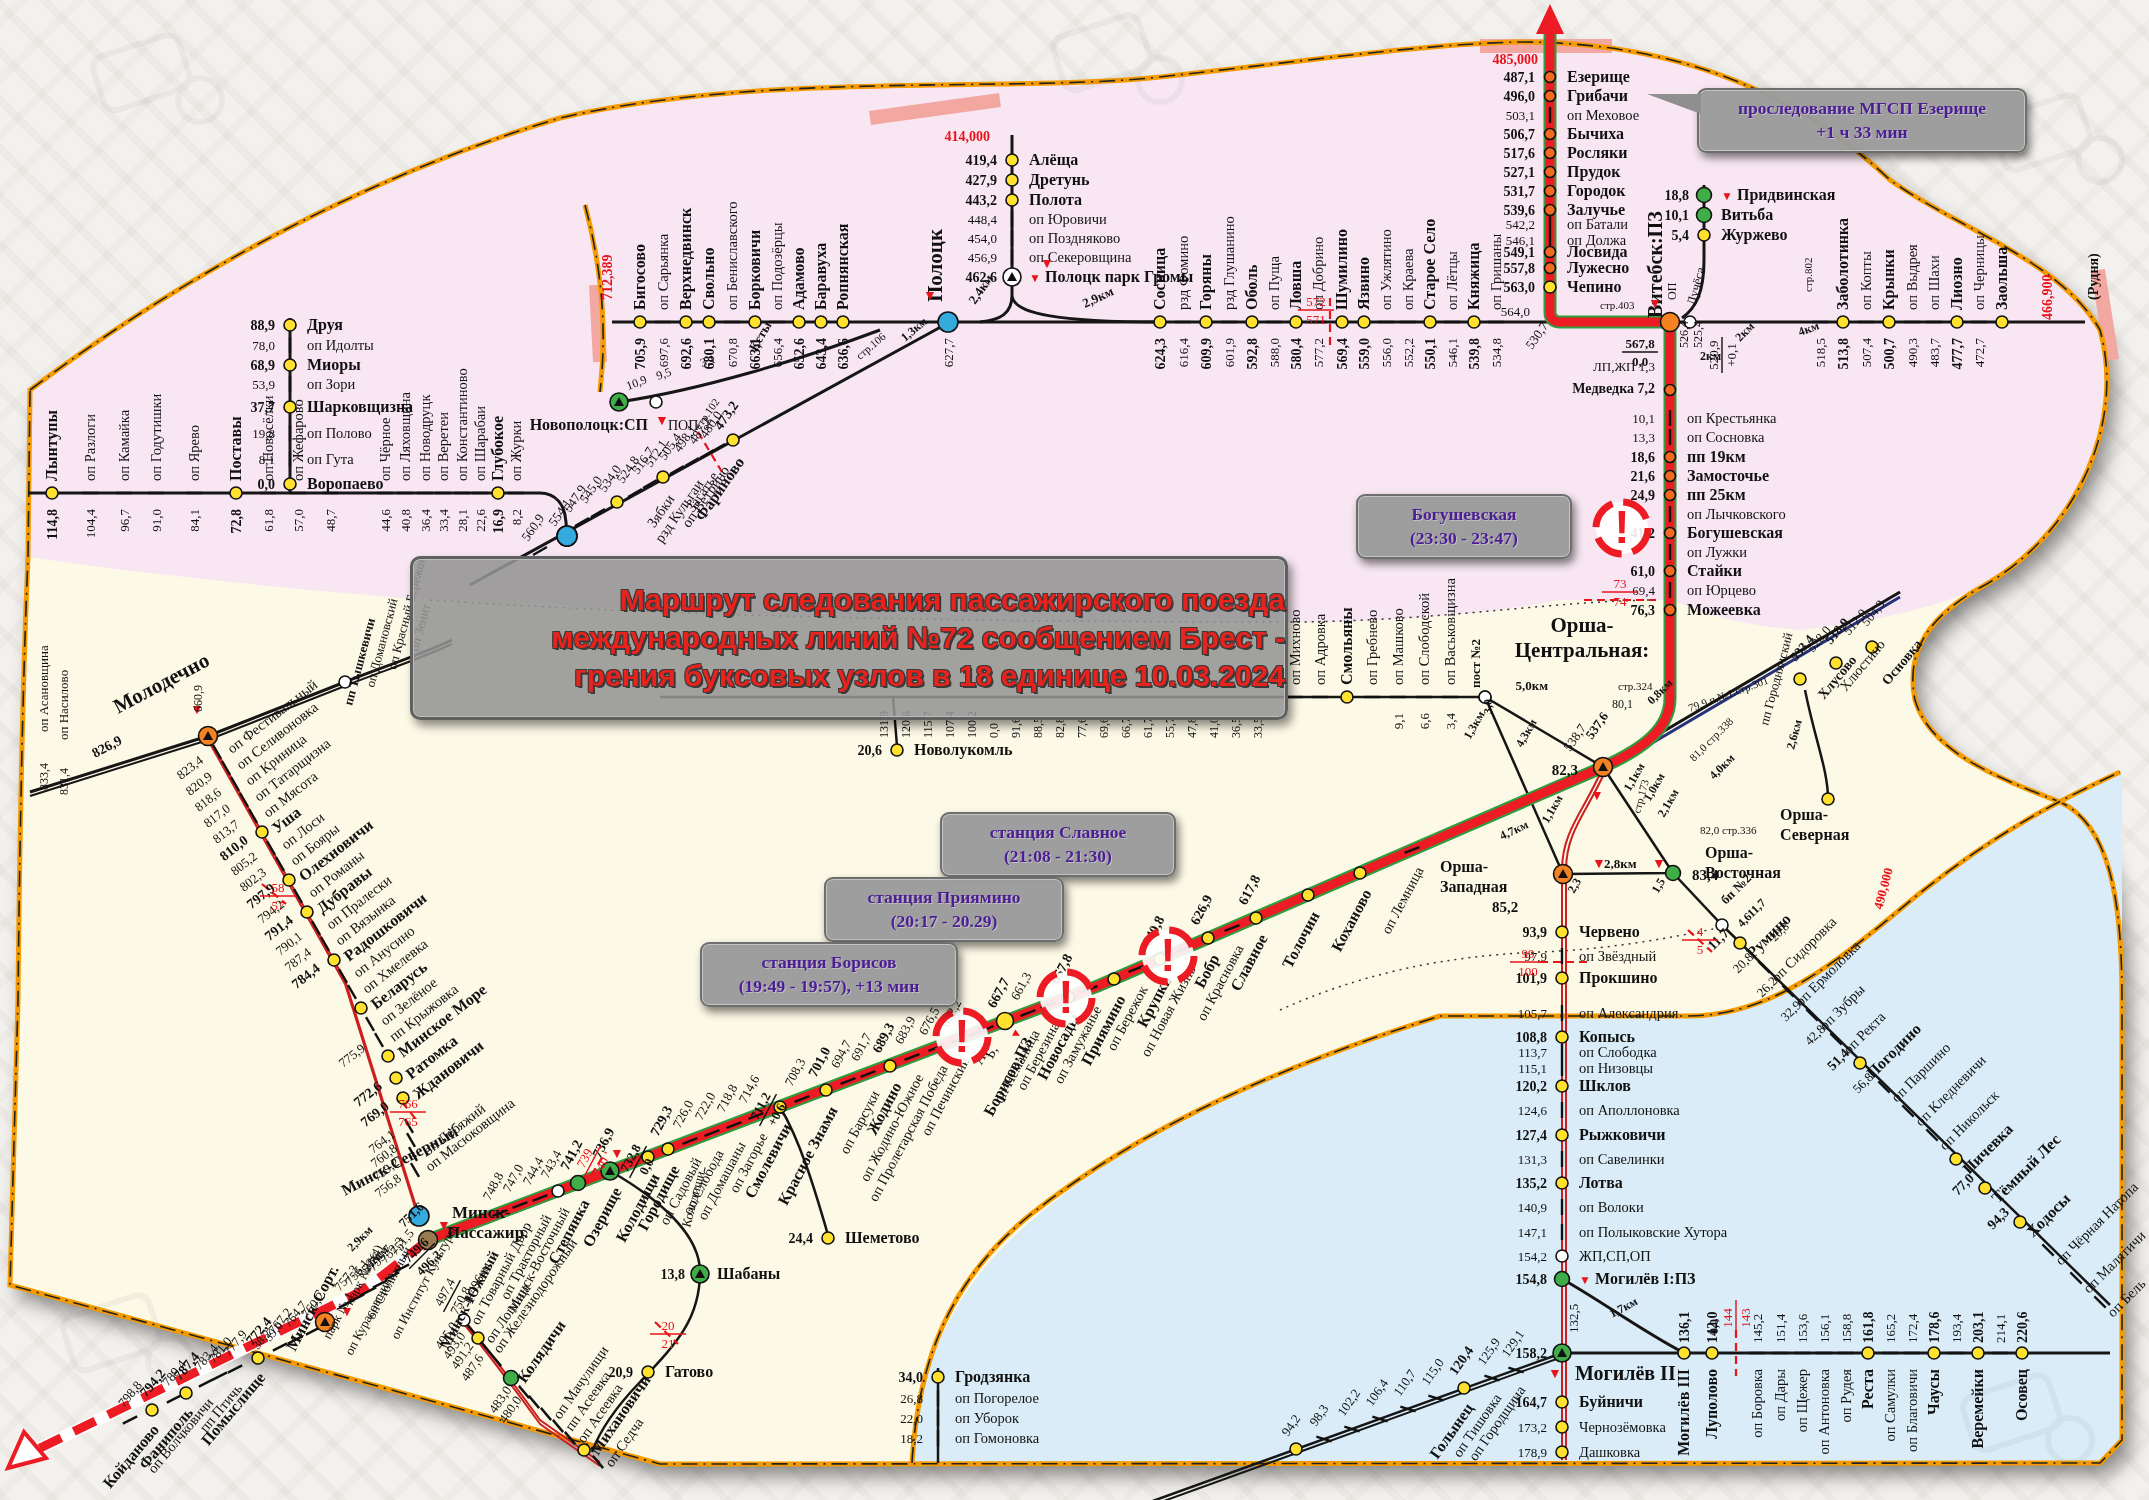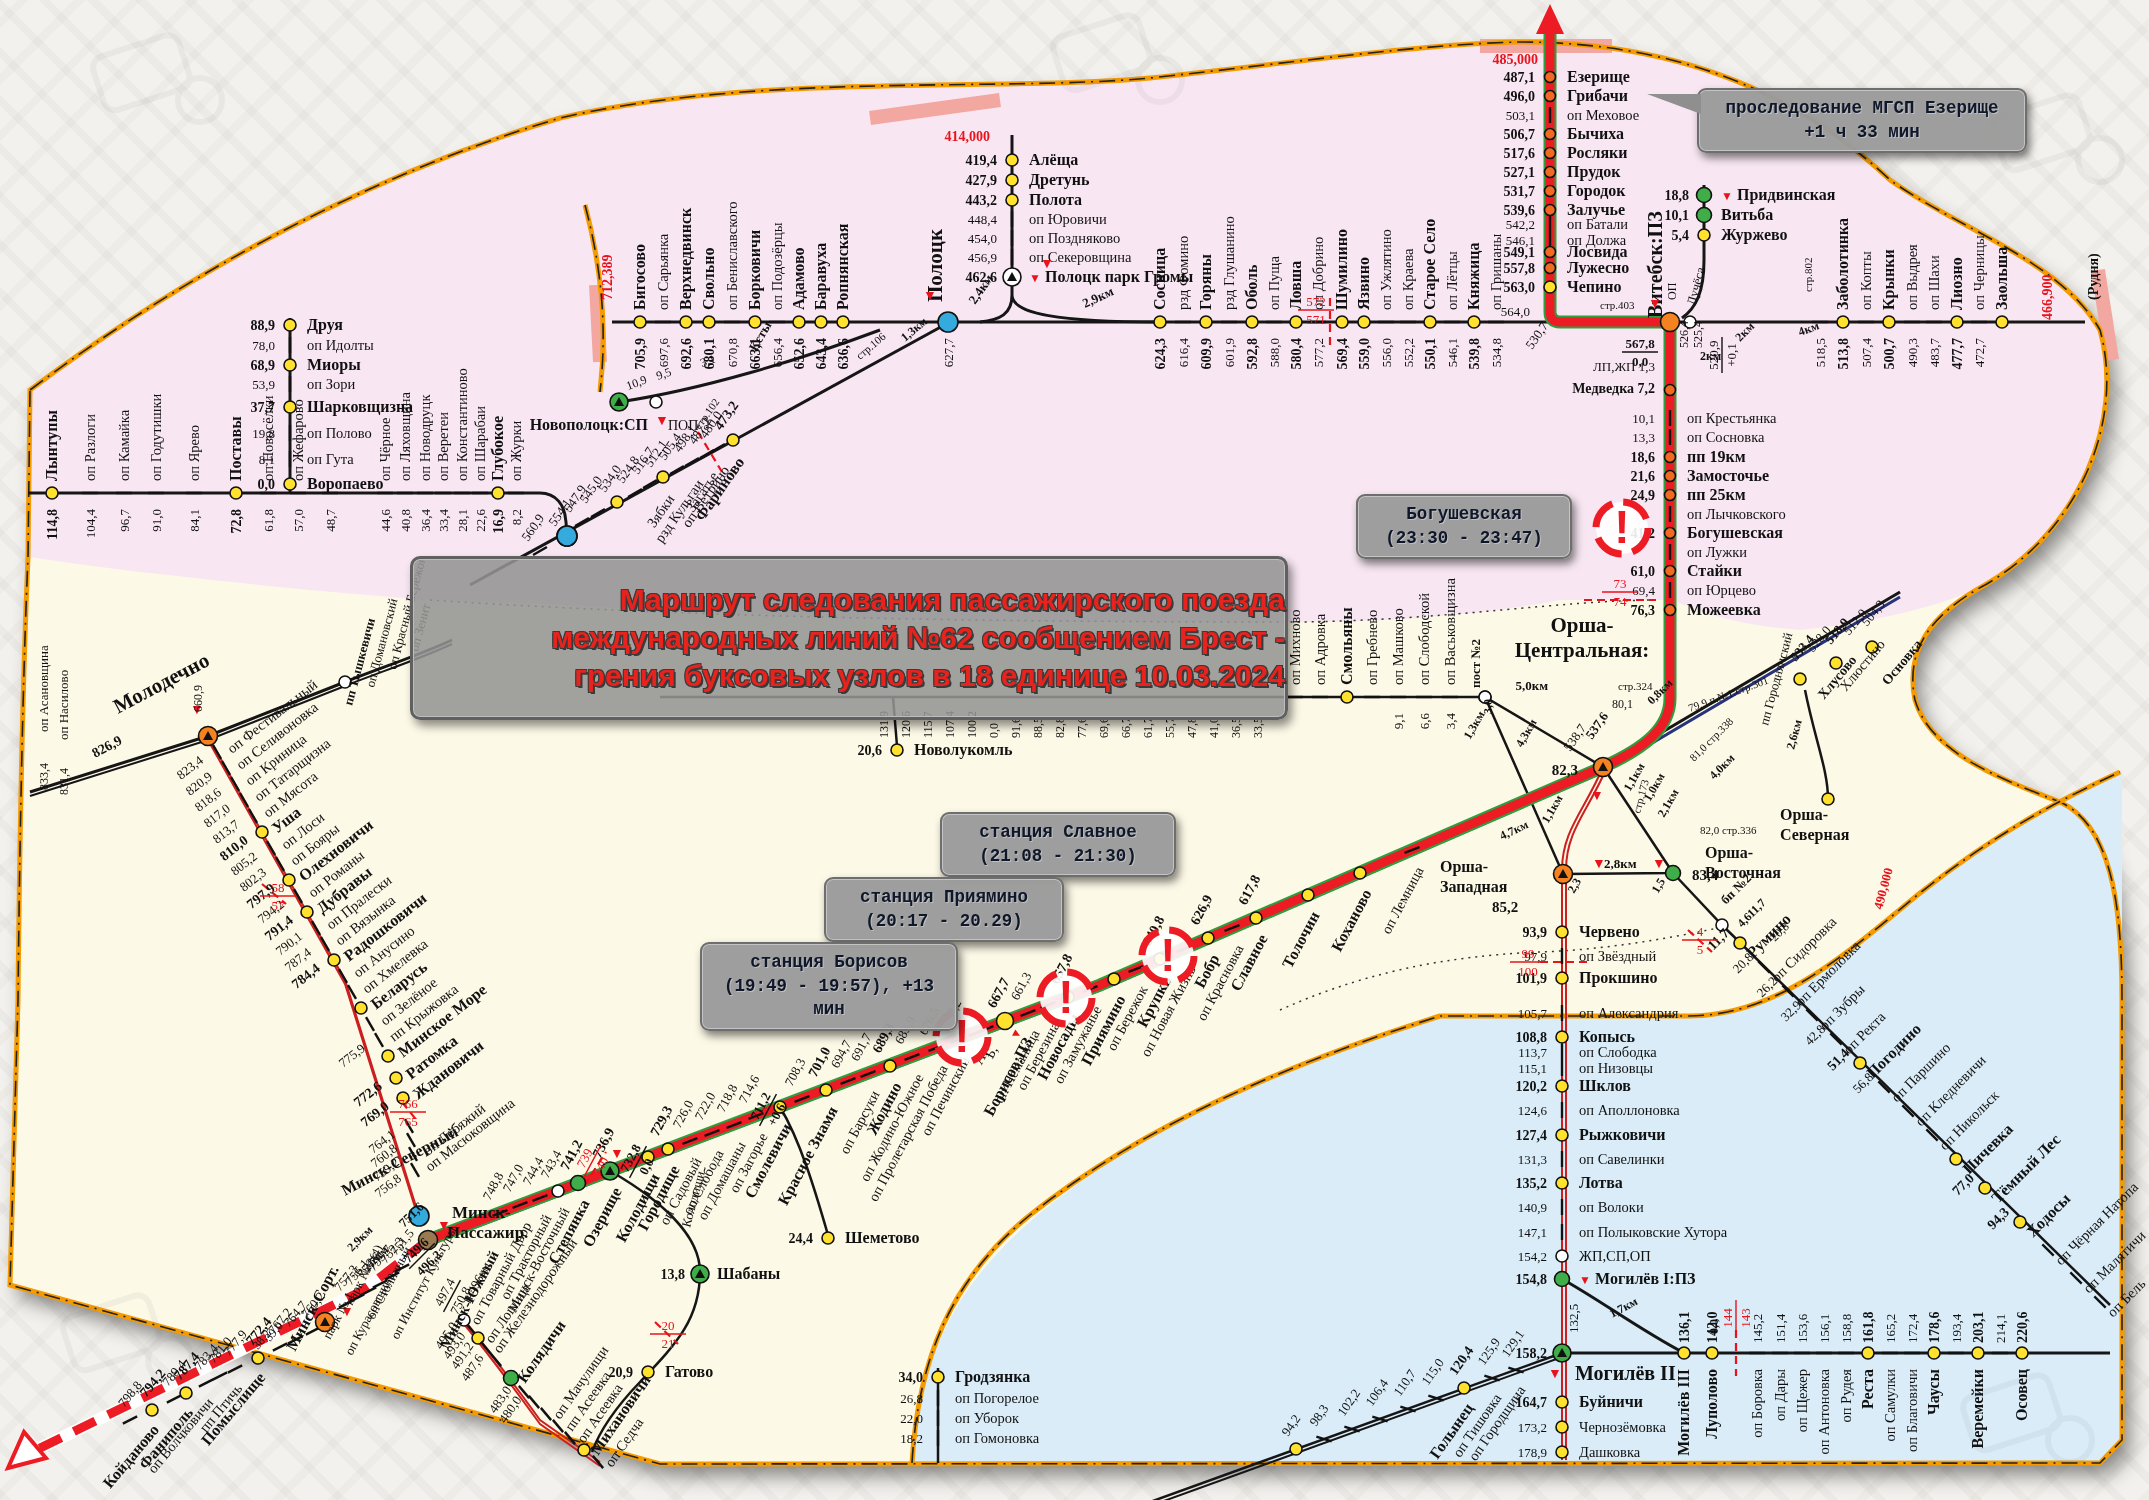--- a/index.html
+++ b/index.html
@@ -12,22 +12,22 @@
   svg{position:absolute;left:0;top:0;}
   .ttl{position:absolute;left:410px;top:556px;width:872px;height:158px;
     background:rgba(148,148,148,.88);border:3px solid #606060;border-radius:10px;
     box-shadow:4px 6px 10px rgba(0,0,0,.45), inset 0 0 0 1px #bdbdbd;
     display:flex;flex-direction:column;justify-content:center;align-items:flex-end;
     font-family:"Liberation Sans",sans-serif;font-weight:bold;font-size:30px;line-height:1.26;
     color:#e8231e;text-align:center;
     text-shadow:2px 2px 0 #3a3a3a,-1px -1px 0 #3a3a3a,1px -1px 0 #3a3a3a,-1px 1px 0 #3a3a3a;}
   .co{position:absolute;background:rgba(155,155,155,.97);border:2px solid #6e6e6e;border-radius:9px;
     box-shadow:3px 5px 8px rgba(0,0,0,.5), inset 0 0 0 1px #c4c4c4;
-    font-family:Liberation Mono, monospace;font-weight:bold;font-size:17.5px;line-height:1.35;
-    color:#0f172a;text-align:center;padding:7px 12px;
+    font-family:Liberation Serif, serif;font-weight:bold;font-size:17.5px;line-height:1.35;
+    color:#4c1d95;text-align:center;padding:7px 12px;
     text-shadow:1px 1px 0 rgba(255,255,255,.35);}
   .co .tail{position:absolute;left:-52px;top:4px;width:0;height:0;
     border-top:20px solid #8f8f8f;border-left:54px solid transparent;}
 </style>
 </head>
 <body>
 
 <div class="stage">
   <svg id="map-svg" width="2149" height="1500" viewBox="0 0 2149 1500">
       <defs>
@@ -2289,21 +2289,21 @@
         <circle cx="2070" cy="1440" r="22" fill="none" stroke="#555" stroke-width="6"></circle>
       </g>
       <g opacity="0.06">
         <rect x="1050" y="40" width="90" height="56" rx="12" fill="none" stroke="#555" stroke-width="6" transform="rotate(-18 1050 40)"></rect>
         <circle cx="1160" cy="80" r="22" fill="none" stroke="#555" stroke-width="6"></circle>
       </g>
     </svg>
 
   <div class="ttl">
     <span>Маршрут следования пассажирского поезда</span>
-    <span>международных линий №62 сообщением Брест -</span>
+    <span>международных линий №72 сообщением Брест -</span>
     <span>грения буксовых узлов в 18 единице 10.03.2024</span>
   </div>
 
   <div class="co" id="co0" style="left: 1697px; top: 88px; width: 302px;">
     <span class="tail"></span>
     <div>проследование МГСП Езерище</div>
     <div>+1 ч 33 мин</div>
   </div>
   <div class="co" id="co1" style="left: 1356px; top: 494px; width: 188px;">
     <div>Богушевская</div>

